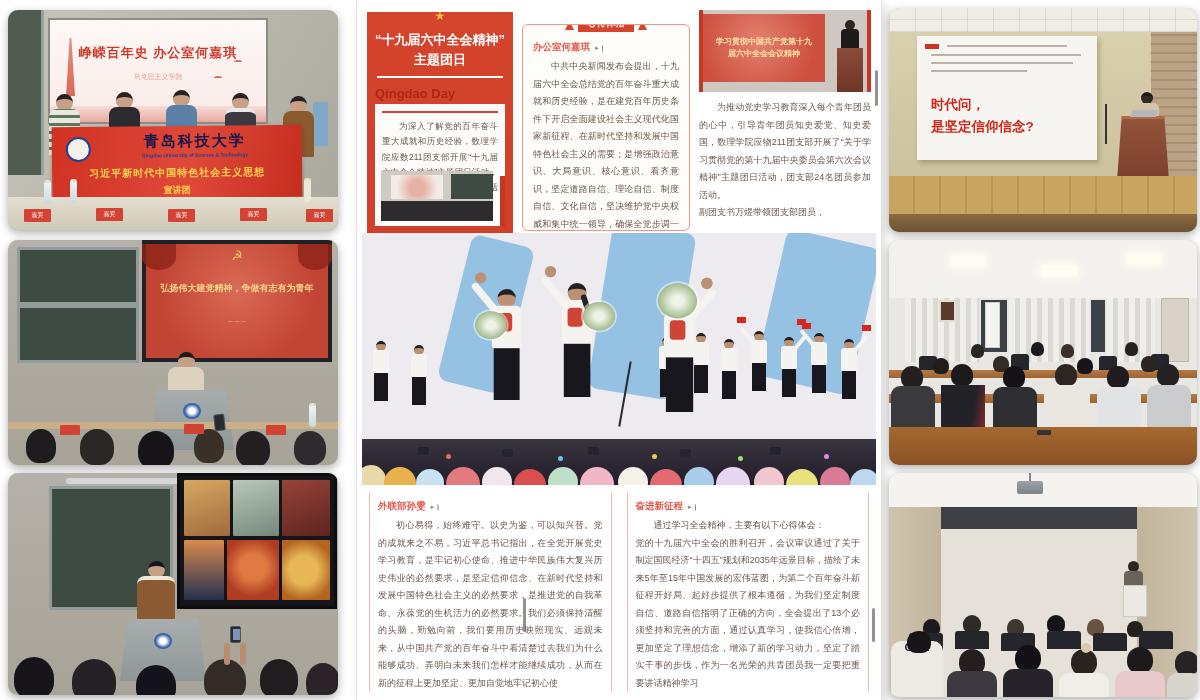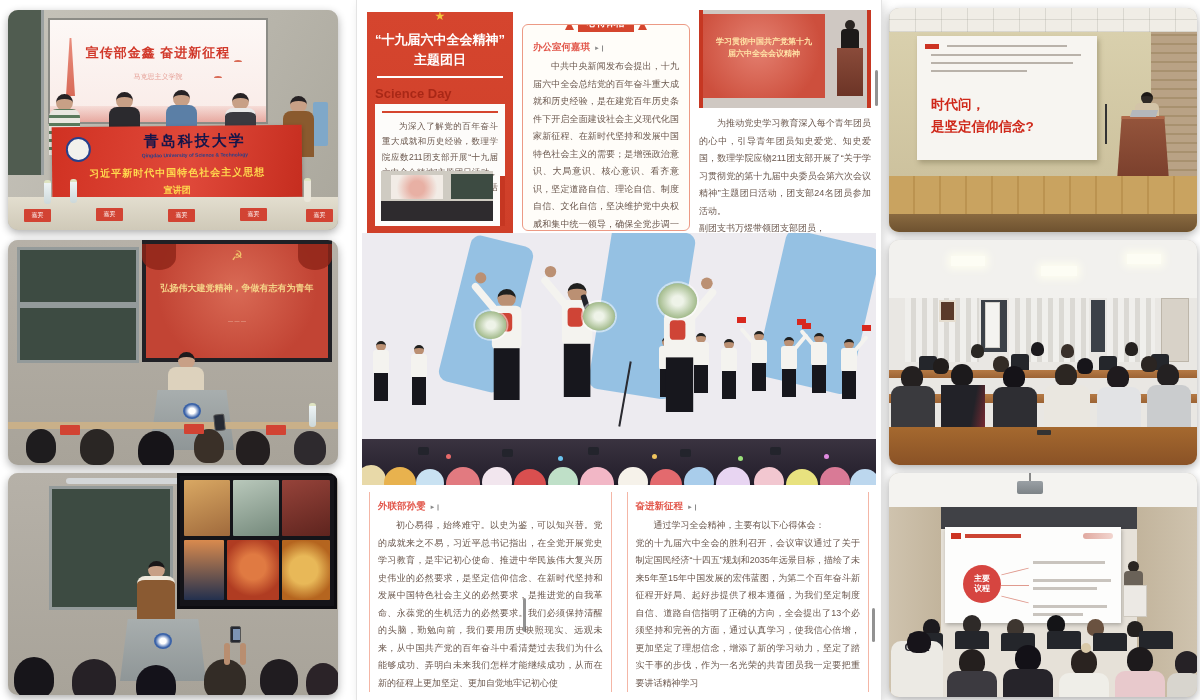--- a/index.html
+++ b/index.html
@@ -57,21 +57,21 @@
 .rhead{position:absolute;top:-10px;left:50%;transform:translateX(-50%);display:flex;align-items:center;gap:4px}
 .rhead .bx{background:#d5452e;color:#fff;font-size:9.5px;font-weight:bold;padding:2px 9px;white-space:nowrap}
 .cheer{position:relative;width:9px;height:13px}
 .cheer:before{content:"";position:absolute;left:2.5px;top:0;width:4px;height:4px;border-radius:50%;background:#d5452e}
 .cheer:after{content:"";position:absolute;left:0;top:4px;width:9px;height:9px;background:#d5452e;clip-path:polygon(50% 0,100% 100%,0 100%)}
 .author{display:flex;align-items:center;gap:4px;font-size:9.5px;font-weight:bold;color:#e2564a;margin-bottom:4px;white-space:nowrap}
 .aicon{font-size:6px;color:#8a8a8a}
 .dtext{font-size:9px;line-height:1.95;color:#6a574d;text-align:justify;white-space:pre-line;text-indent:18px}
 .doc-top{position:absolute;left:10px;top:0;width:504px;height:233px;display:flex;gap:9px;overflow:hidden}
 .rtcol{position:relative;flex:1;margin-top:10px;overflow:hidden}
-.sp-photo{position:relative;width:100%;height:98px;background:#cfc8c2;overflow:hidden}
+.sp-photo{position:relative;width:100%;height:82px;background:#cfc8c2;overflow:hidden}
 .sp-red{position:absolute;left:4px;top:4px;right:46px;bottom:10px;background:radial-gradient(circle at 45% 40%,#e48070,#cd4f3d 75%)}
 .sp-red .t{position:absolute;left:3px;right:3px;top:22px;text-align:center;font-size:8px;font-weight:bold;color:#ffe2a6;line-height:1.5;white-space:pre-line}
 .stage{position:absolute;left:5px;top:233px;width:514px;height:252px;background:#edebf0;overflow:hidden}
 .stroke{position:absolute;background:#5fa8dc;opacity:.62;border-radius:10px}
 .pf{position:absolute;width:18px;height:62px}
 .pf .hd{position:absolute;left:4px;top:0;width:10px;height:10px;border-radius:50%;background:#bb9073;border-top:3px solid #20201f}
 .pf .sh{position:absolute;left:1px;top:9px;width:16px;height:24px;background:#f4f3ef;border-radius:3px}
 .pf .pt{position:absolute;left:2px;top:32px;width:14px;height:28px;background:#17171d}
 .pf .arm{position:absolute;left:-5px;top:-5px;width:4px;height:19px;background:#f4f3ef;border-radius:2px;transform:rotate(-40deg)}
 .pf.r .arm{left:19px;transform:rotate(40deg)}
@@ -119,21 +119,21 @@
 <body>
 
 <div class="collage">
 
   <div class="photo" style="left:8px;top:10px;width:330px;height:220px">
     <div class="lp1-wall"></div>
     <div class="lp1-board"></div>
     <div class="abs" style="right:10px;top:92px;width:15px;height:44px;background:#7fa8c9;border-radius:2px"></div>
     <div class="lp1-screen">
       <div class="lp1-tower"></div>
-      <div class="lp1-title">宣传部金鑫 奋进新征程</div>
+      <div class="lp1-title">峥嵘百年史 办公室何嘉琪</div>
       <div class="lp1-sub">马克思主义学院</div>
       <div class="lp1-bird" style="right:24px;top:40px"></div>
       <div class="lp1-bird" style="right:44px;top:56px"></div>
       <div class="lp1-town"></div>
     </div>
     <div class="pers" style="left:48px;top:84px">
         <div class="hd"></div>
         <div class="bd" style="background:repeating-linear-gradient(0deg,#e9e7e0 0 5px,#5a7a5c 5px 8px)"></div>
       </div>
     <div class="pers" style="left:108px;top:82px">
@@ -237,21 +237,21 @@
   </div>
 
   <div class="doc">
     <div class="doc-top">
 
       <div class="poster">
         <div class="star">★</div>
         <div class="poster-title">“十九届六中全会精神”
 主题团日</div>
         <div class="poster-rule"></div>
-        <div class="poster-wm">Science Day</div>
+        <div class="poster-wm">Qingdao Day</div>
         <div class="poster-card">
           <div class="bar"></div>
           <div class="poster-intro">为深入了解党的百年奋斗重大成就和历史经验，数理学院应数211团支部开展“十九届六中全会精神”主题团日活动，团支部25名团员参与本次活动。</div>
           <div class="mini">
             <div class="abs" style="left:10px;top:4px;width:52px;height:24px;background:radial-gradient(circle at 50% 55%,#e8b0a4 25%,#f2ece6 70%)"></div>
             <div class="abs" style="left:70px;top:3px;width:54px;height:25px;background:#3d4b42"></div>
           </div>
           <div class="redbar" style="right:0;bottom:0;width:5px;height:50px"></div>
         </div>
       </div>
@@ -499,35 +499,20 @@
   </div>
 
   <div class="photo" style="left:889px;top:473px;width:308px;height:224px">
     <div class="abs" style="inset:0;background:#e6e1d8"></div>
     <div class="rp3-ceil grid"></div>
     <div class="abs" style="left:140px;top:0;width:2px;height:9px;background:#888"></div>
     <div class="proj"></div>
     <div class="rp3-band"></div>
     <div class="col-l"></div>
     <div class="col-r"></div>
-    <div class="rp3-screen">
-      <div class="abs" style="left:6px;top:6px;width:10px;height:6px;background:#cc3322"></div>
-      <div class="abs" style="left:20px;top:7px;width:56px;height:4px;background:#cc4433"></div>
-      <div class="abs" style="right:8px;top:6px;width:30px;height:6px;background:linear-gradient(90deg,#e0a9a0,#f2d5cf);border-radius:3px"></div>
-      <div class="badge">主要
-议程</div>
-      <div class="rline" style="left:56px;top:44px;width:28px;transform:rotate(-14deg)"></div>
-      <div class="rline" style="left:56px;top:58px;width:28px"></div>
-      <div class="rline" style="left:56px;top:72px;width:28px;transform:rotate(14deg)"></div>
-      <div class="sline" style="left:88px;top:34px;width:72px"></div>
-      <div class="sline" style="left:88px;top:52px;width:78px"></div>
-      <div class="sline" style="left:88px;top:60px;width:64px"></div>
-      <div class="sline" style="left:88px;top:78px;width:74px"></div>
-      <div class="sline" style="left:88px;top:86px;width:50px"></div>
-    </div>
     <div class="abs" style="right:58px;top:88px;width:11px;height:11px;border-radius:50%;background:#2b2622"></div>
     <div class="abs" style="right:54px;top:98px;width:19px;height:18px;background:#6a6258;border-radius:4px 4px 0 0"></div>
     <div class="abs" style="right:50px;top:112px;width:24px;height:32px;background:#ece9e4;border:1px solid #cfcac0"></div>
 
     <div class="aud" style="left:34px;top:146px;width:17px;height:17px;background:#1c1a1e"></div>
     <div class="aud" style="left:74px;top:142px;width:18px;height:18px;background:#2e2a28"></div>
     <div class="aud" style="left:118px;top:146px;width:17px;height:17px;background:#3e3630"></div>
     <div class="aud" style="left:158px;top:142px;width:18px;height:18px;background:#141417"></div>
     <div class="aud" style="left:198px;top:146px;width:17px;height:17px;background:#6a5240"></div>
     <div class="aud" style="left:238px;top:148px;width:16px;height:16px;background:#23201e"></div>

